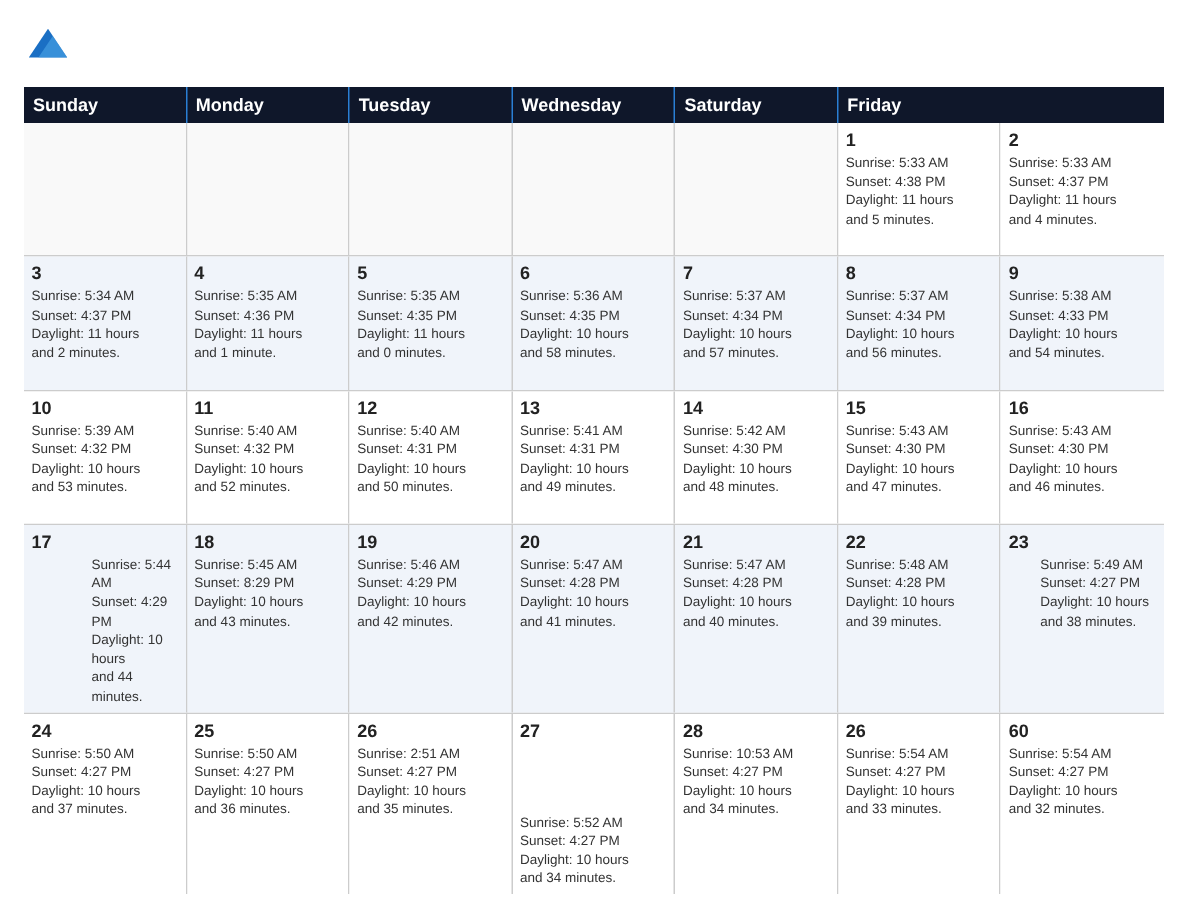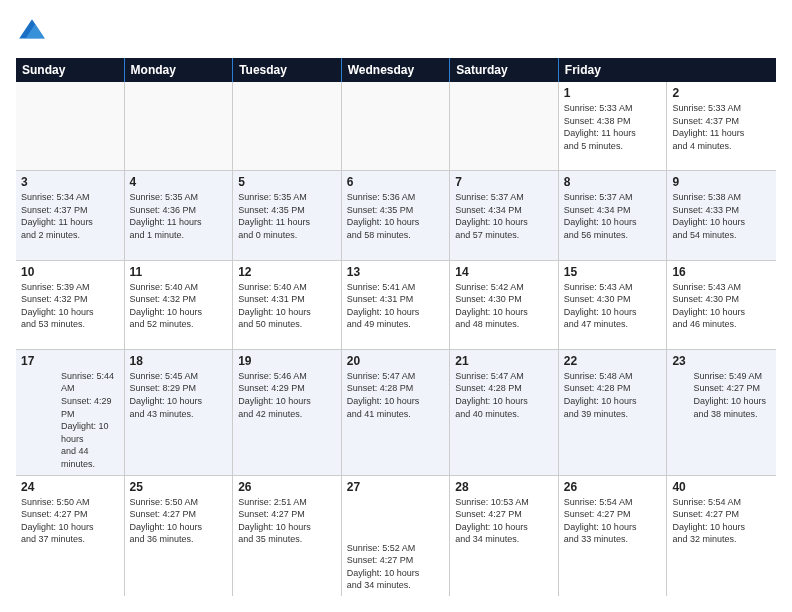--- a/index.html
+++ b/index.html
@@ -346,21 +346,21 @@
 and 34 minutes.</div>
           </div>
           <div class="cal-cell">
             <div class="day-num">26</div>
             <div class="day-info" style="white-space: pre-line;">Sunrise: 5:54 AM
 Sunset: 4:27 PM
 Daylight: 10 hours
 and 33 minutes.</div>
           </div>
           <div class="cal-cell">
-            <div class="day-num">40</div>
+            <div class="day-num">60</div>
             <div class="day-info" style="white-space: pre-line;">Sunrise: 5:54 AM
 Sunset: 4:27 PM
 Daylight: 10 hours
 and 32 minutes.</div>
           </div>
         </div>
       </div>
   </div>
 </div>
 

